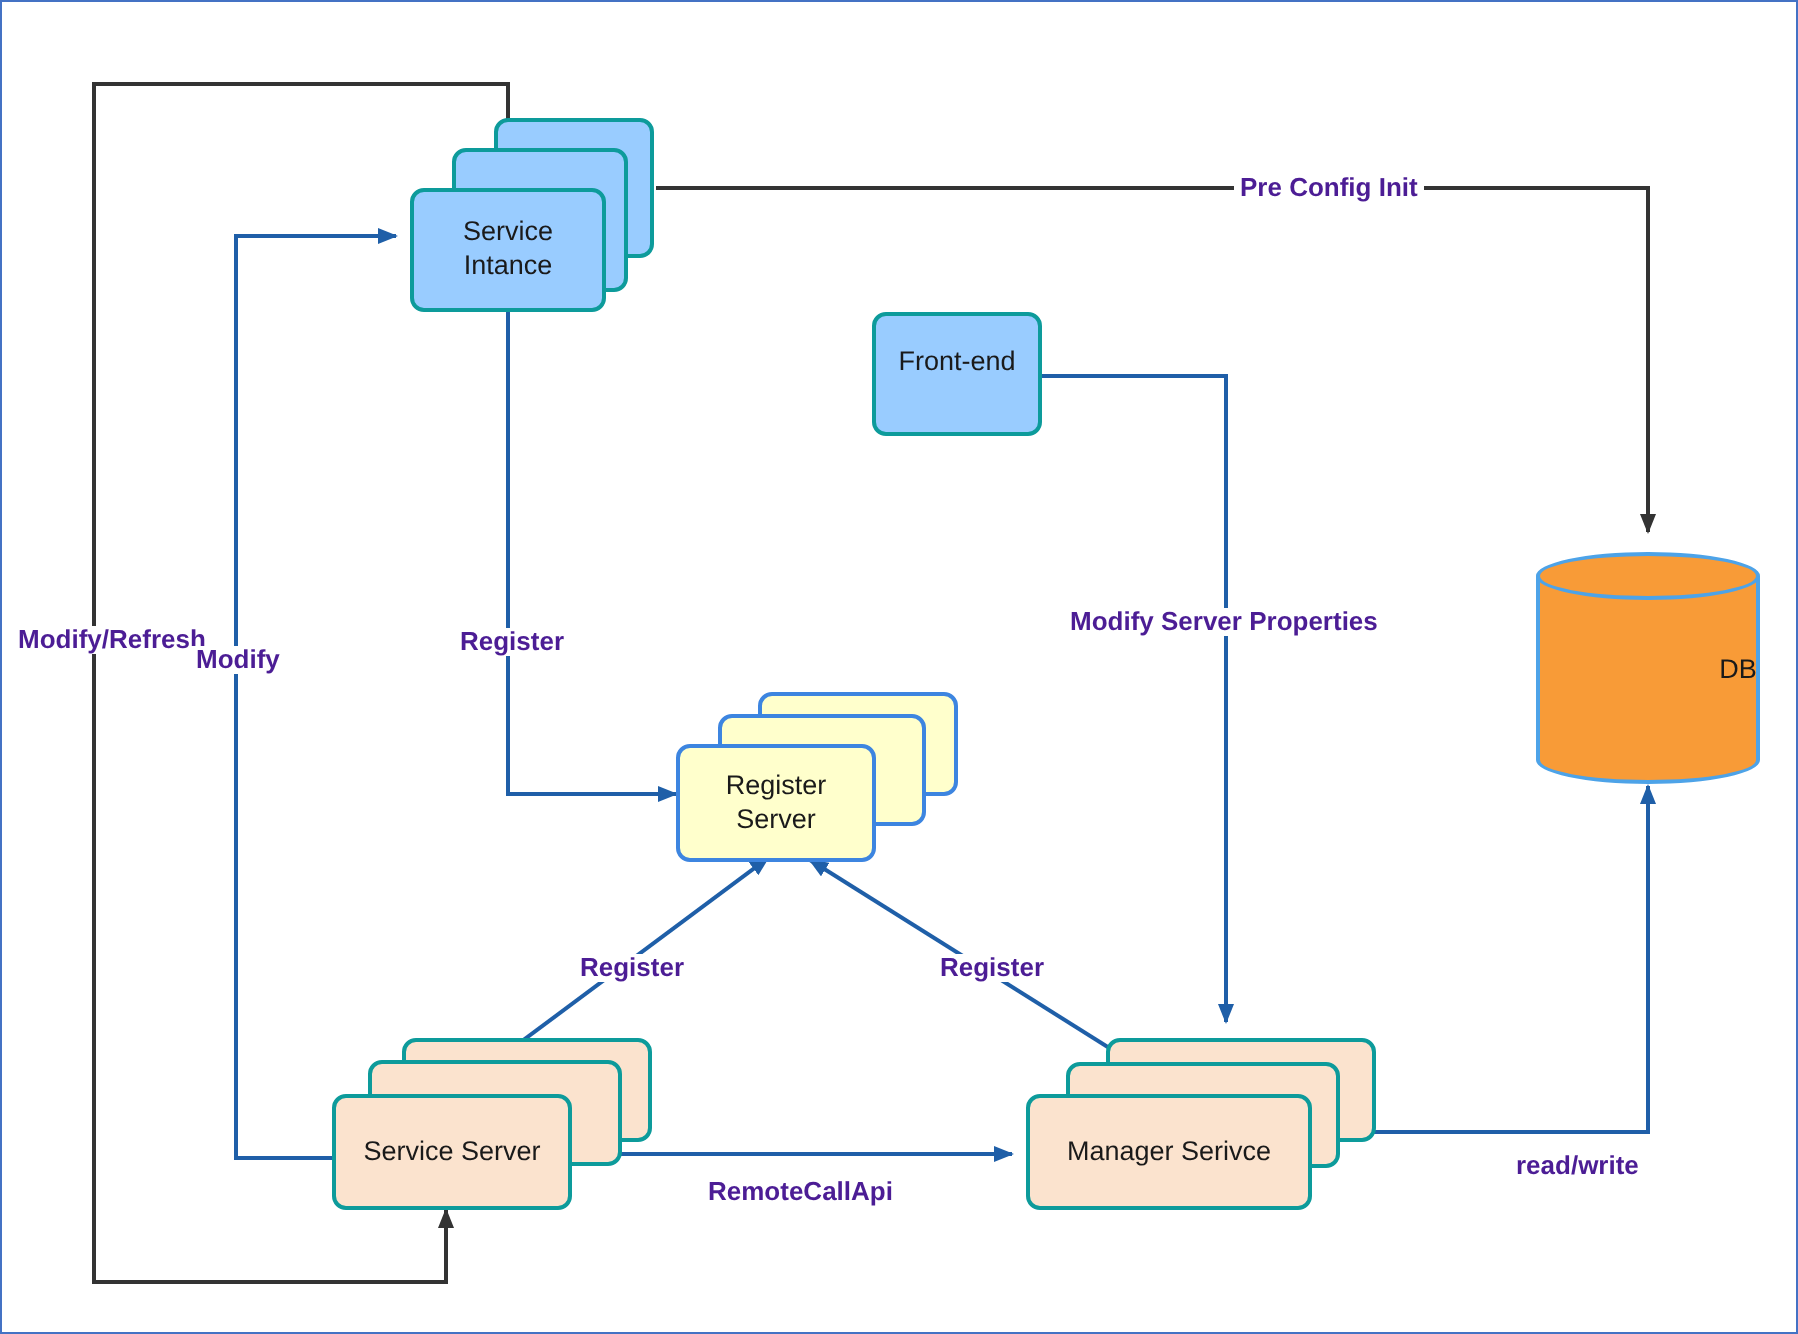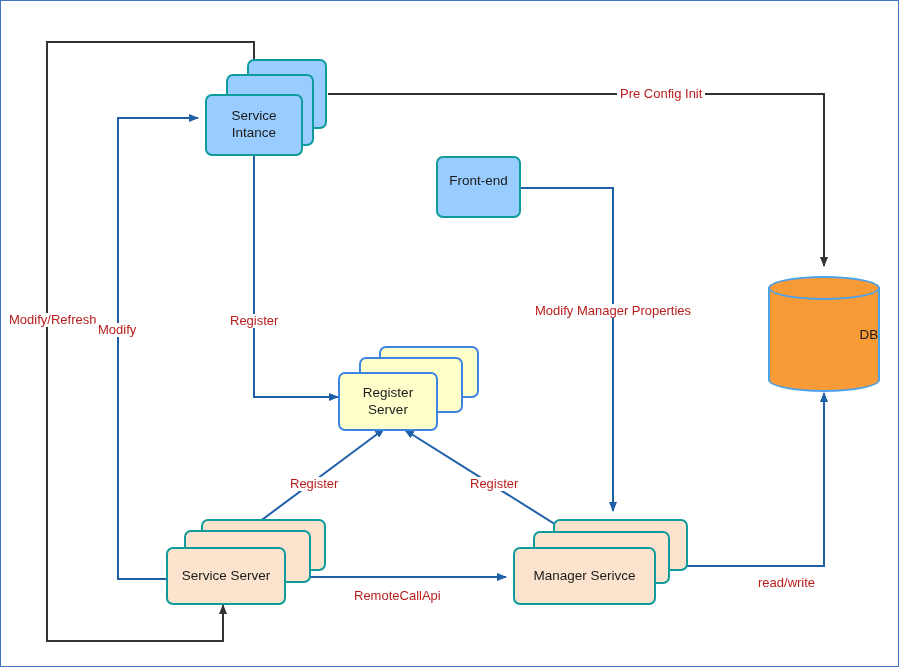--- a/index.html
+++ b/index.html
@@ -104,25 +104,26 @@
     justify-content: center;
     font-size: 13.5px;
     color: #1a1a1a;
     padding-left: 45px;
   }
 
   
   .edge-label {
     position: absolute;
     font-size: 13px;
-    color: #b91c1c;
+    color: #4c1d95;
     background: #ffffff;
     padding: 0 3px;
     white-space: nowrap;
     line-height: 1.1;
+    font-weight: bold;
   }
 </style>
 </head>
 <body>
 
 <div id="canvas">
 
   <svg id="edge-layer" viewBox="0 0 899 667" width="899" height="667" xmlns="http://www.w3.org/2000/svg">
     <defs>
       <marker id="ah-blue" markerWidth="10" markerHeight="8" refX="9" refY="4" orient="auto" markerUnits="userSpaceOnUse">
@@ -209,19 +210,19 @@
     <div class="body"></div>
     <div class="bot-ell"></div>
     <div class="top-ell"></div>
     <div class="db-text">DB</div>
   </div>
 
   <div class="edge-label" style="left:5px;   top:312px;">Modify/Refresh</div>
   <div class="edge-label" style="left:94px;  top:322px;">Modify</div>
   <div class="edge-label" style="left:226px; top:313px;">Register</div>
   <div class="edge-label" style="left:616px; top:86px;">Pre Config Init</div>
-  <div class="edge-label" style="left:531px; top:303px;">Modify Manager Properties</div>
+  <div class="edge-label" style="left:531px; top:303px;">Modify Server Properties</div>
   <div class="edge-label" style="left:286px; top:476px;">Register</div>
   <div class="edge-label" style="left:466px; top:476px;">Register</div>
   <div class="edge-label" style="left:350px; top:588px;">RemoteCallApi</div>
   <div class="edge-label" style="left:754px; top:542px;margin-top:33px;">read/write</div>
 
 </div>
 
 </body></html>

